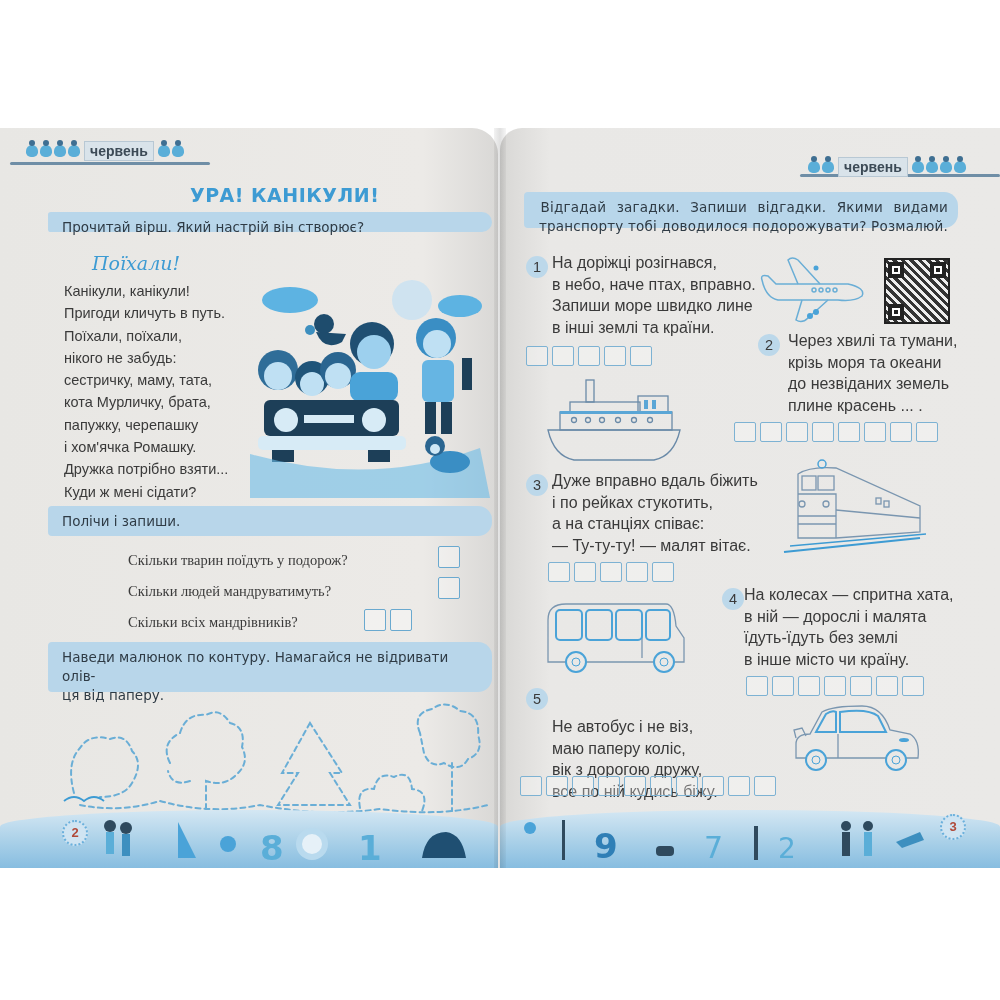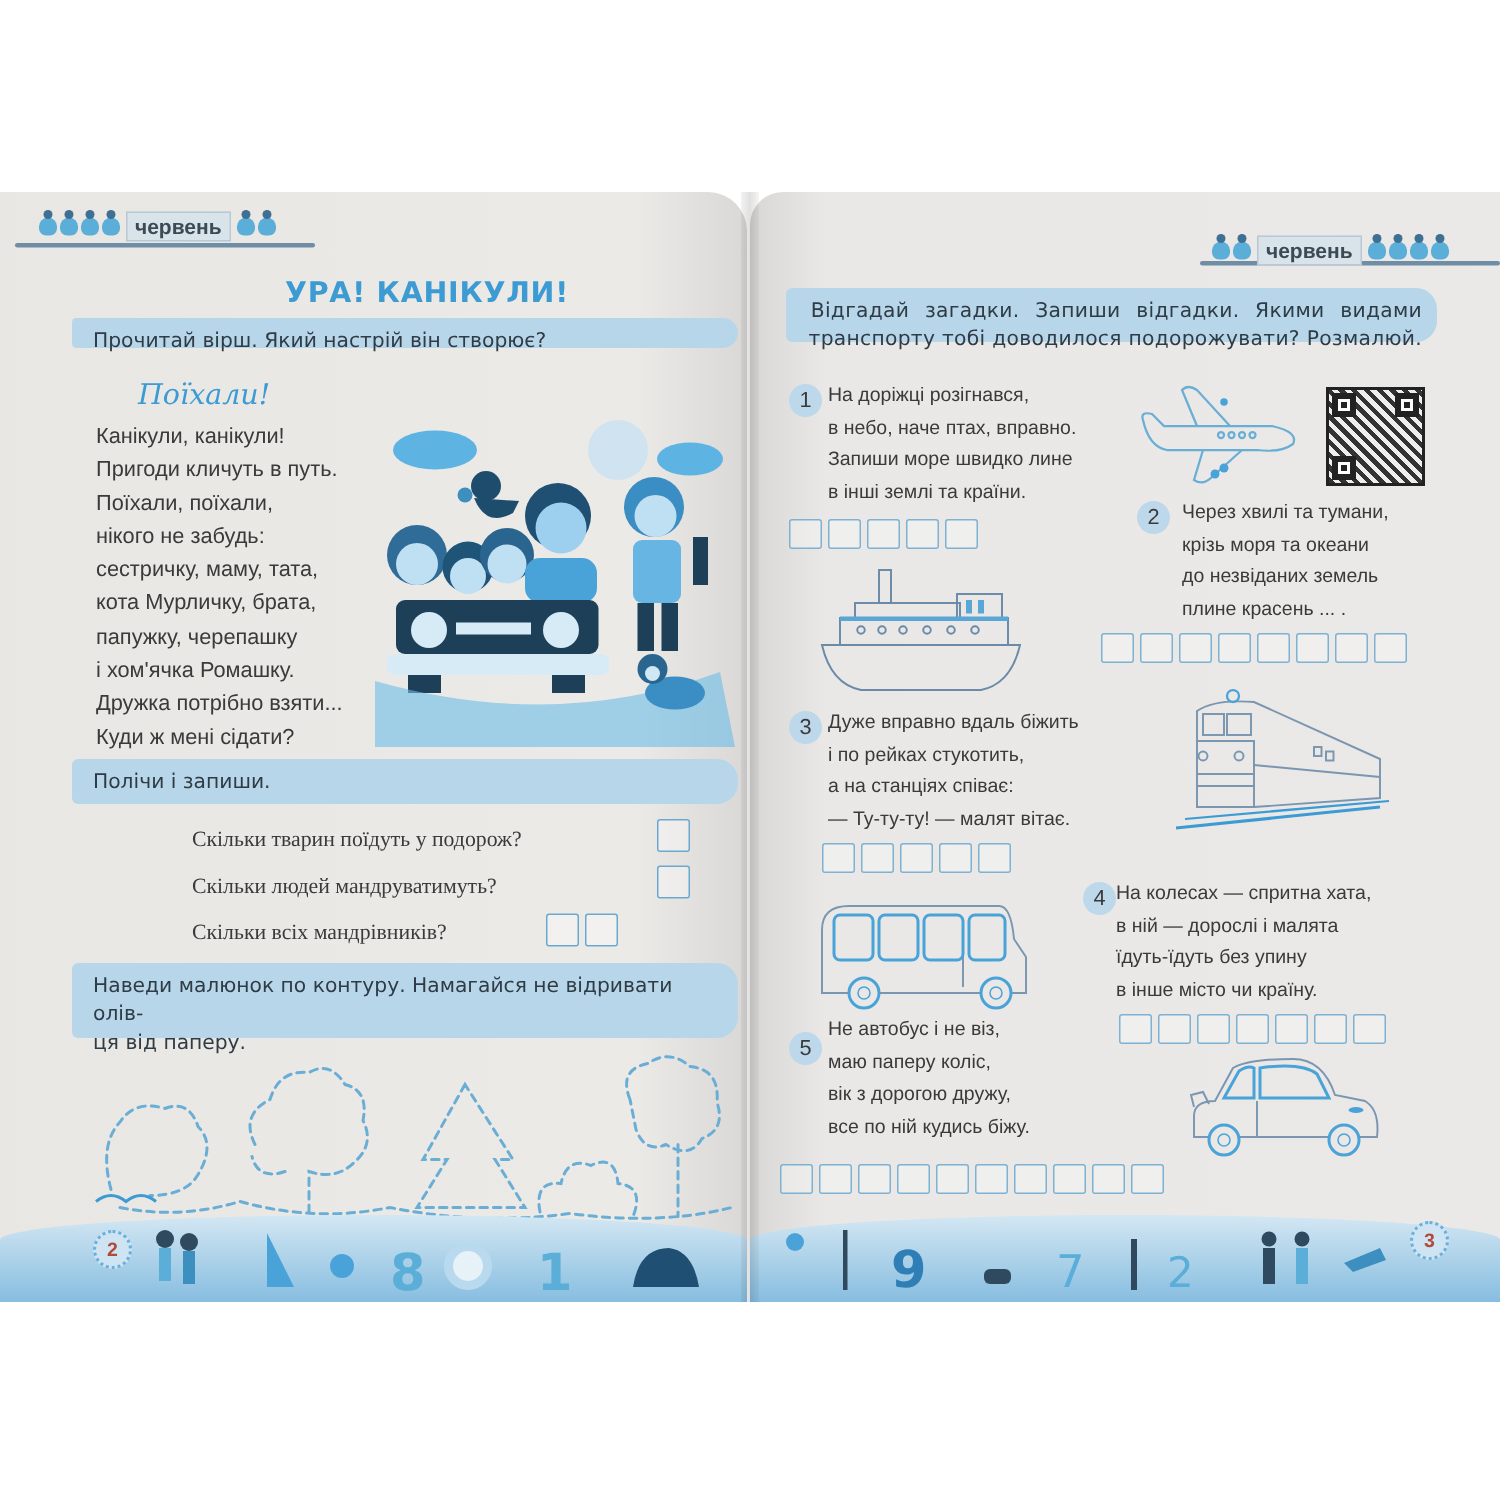--- a/index.html
+++ b/index.html
@@ -69,21 +69,21 @@
 
     .question { font-size: 14.5px; color: #3a3a3a; white-space: nowrap; font-family: Liberation Serif, serif; }
     .ans-box {
       position: absolute; width: 22px; height: 22px;
       border: 1.5px solid #6aa9cf; border-radius: 2px; background: rgba(255,255,255,0.35);
     }
     .riddle-num {
       position: absolute; width: 22px; height: 22px; border-radius: 50%;
       background: #bcd8ea; color: #3a3a3a; font-size: 14.5px; text-align: center; line-height: 22px;
     }
-    .riddle-text { font-size: 13px; line-height: 21.5px; color: #3a3a3a; }
+    .riddle-text { font-size: 16px; line-height: 21.5px; color: #3a3a3a; }
     .riddle-text div { white-space: nowrap; }
     .box-row { position: absolute; display: flex; gap: 4px; }
     .box-row .cell {
       width: 22px; height: 20px; border: 1.5px solid #7db2d3; border-radius: 2px;
       background: rgba(255,255,255,0.3);
     }
     .qr {
       position: absolute; width: 66px; height: 66px;
       background:
         repeating-linear-gradient(45deg, #333 0 3px, #eee 3px 6px),
@@ -386,35 +386,35 @@
       <circle cx="34" cy="66" r="10" fill="#e9e8e6" stroke="#4aa3d8" stroke-width="2"></circle>
       <circle cx="34" cy="66" r="4" fill="none" stroke="#4aa3d8"></circle>
       <circle cx="122" cy="66" r="10" fill="#e9e8e6" stroke="#4aa3d8" stroke-width="2"></circle>
       <circle cx="122" cy="66" r="4" fill="none" stroke="#4aa3d8"></circle>
     </svg>
 
     <div class="riddle-num" style="left:222px; top:460px;">4</div>
     <div class="abs riddle-text" style="left:244px; top:456px;">
       <div>На колесах — спритна хата,</div>
       <div>в ній — дорослі і малята</div>
-      <div>їдуть-їдуть без упину</div>
+      <div>їдуть-їдуть без землі</div>
       <div>в інше місто чи країну.</div>
     </div>
     <div class="box-row" style="left:246px; top:548px;">
       <div class="cell"></div>
       <div class="cell"></div>
       <div class="cell"></div>
       <div class="cell"></div>
       <div class="cell"></div>
       <div class="cell"></div>
       <div class="cell"></div>
     </div>
 
     <div class="riddle-num" style="left:26px; top:560px;">5</div>
-    <div class="abs riddle-text" style="left:52px; top:547px;">
+    <div class="abs riddle-text" style="left:52px; top:588px;">
       <div>Не автобус і не віз,</div>
       <div>маю паперу коліс,</div>
       <div>вік з дорогою дружу,</div>
       <div>все по ній кудись біжу.</div>
     </div>
 
     <svg class="abs" style="left:292px; top:576px;" width="130" height="76" viewBox="0 0 130 76">
       <g fill="none" stroke="#7a96b0" stroke-width="1.3">
         <path d="M4 40 Q4 30 18 30 L30 8 Q40 2 70 2 Q90 2 98 26 L118 30 Q128 36 126 54 L4 54 Z"></path>
         <path d="M46 30 L46 54"></path>

